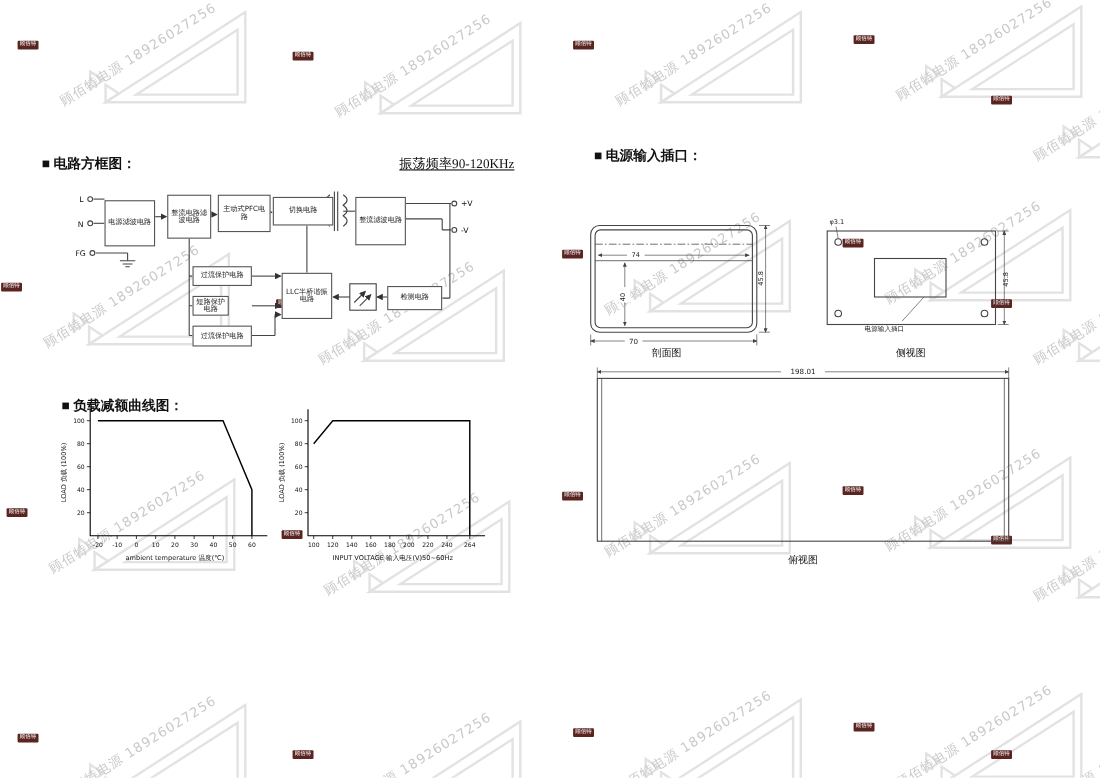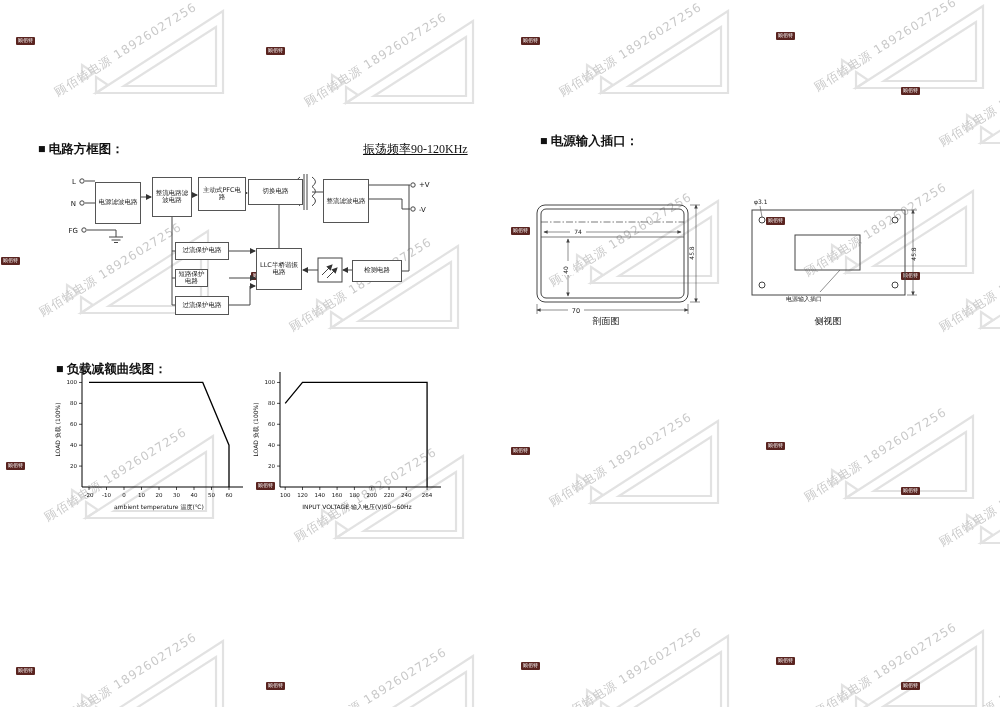--- a/index.html
+++ b/index.html
@@ -489,14 +489,29 @@
         <line x1="173" y1="18" x2="173" y2="103" stroke-width="0.6" marker-start="url(#dimS)" marker-end="url(#dimE)"></line>
         <line x1="100" y1="78" x2="80" y2="100" stroke-width="0.6"></line>
       </g>
       <text x="14" y="12" font-size="6">φ3.1</text>
       <text x="176" y="62" text-anchor="middle" font-size="6" transform="rotate(-90 176 62)">45.8</text>
       <text x="46" y="109" font-size="6">电源输入插口</text>
       <text x="88" y="132" text-anchor="middle" class="viewlabel">侧视图</text>
     </svg>
   </div>
 
+  <div class="mech" style="left:530px;top:330px;">
+    <svg width="410" height="190" viewBox="0 0 410 190">
+      <g stroke="#444" stroke-width="1" fill="none">
+        <line x1="13" y1="14" x2="13" y2="4" stroke-width="0.6"></line>
+        <line x1="387" y1="14" x2="387" y2="4" stroke-width="0.6"></line>
+        <line x1="13" y1="8" x2="387" y2="8" stroke-width="0.6" marker-start="url(#dimS)" marker-end="url(#dimE)"></line>
+        <rect x="13" y="14" width="374" height="148"></rect>
+        <line x1="17" y1="14" x2="17" y2="162" stroke-width="0.7"></line>
+        <line x1="383" y1="14" x2="383" y2="162" stroke-width="0.7"></line>
+      </g>
+      <rect x="180" y="2" width="40" height="10" fill="#fff"></rect>
+      <text x="200" y="10" text-anchor="middle" font-size="6.5">198.01</text>
+      <text x="200" y="182" text-anchor="middle" class="viewlabel">俯视图</text>
+    </svg>
+  </div>
 
 </div>
 
 </body></html>

